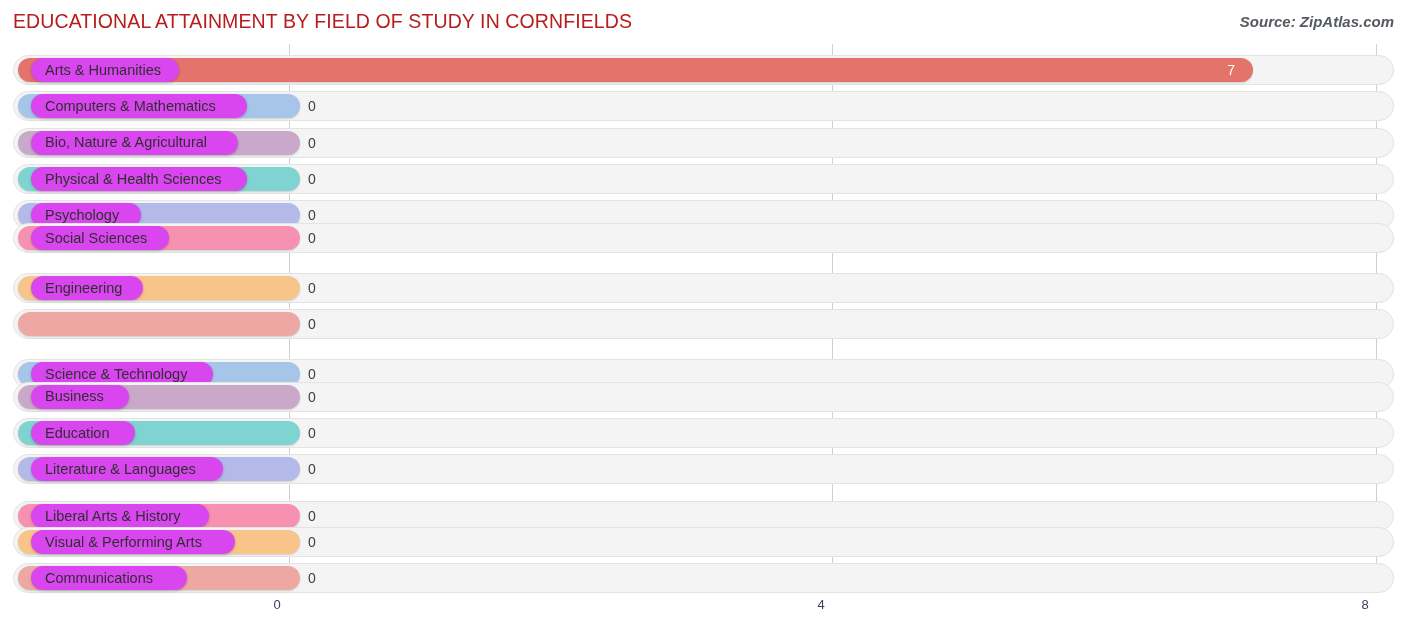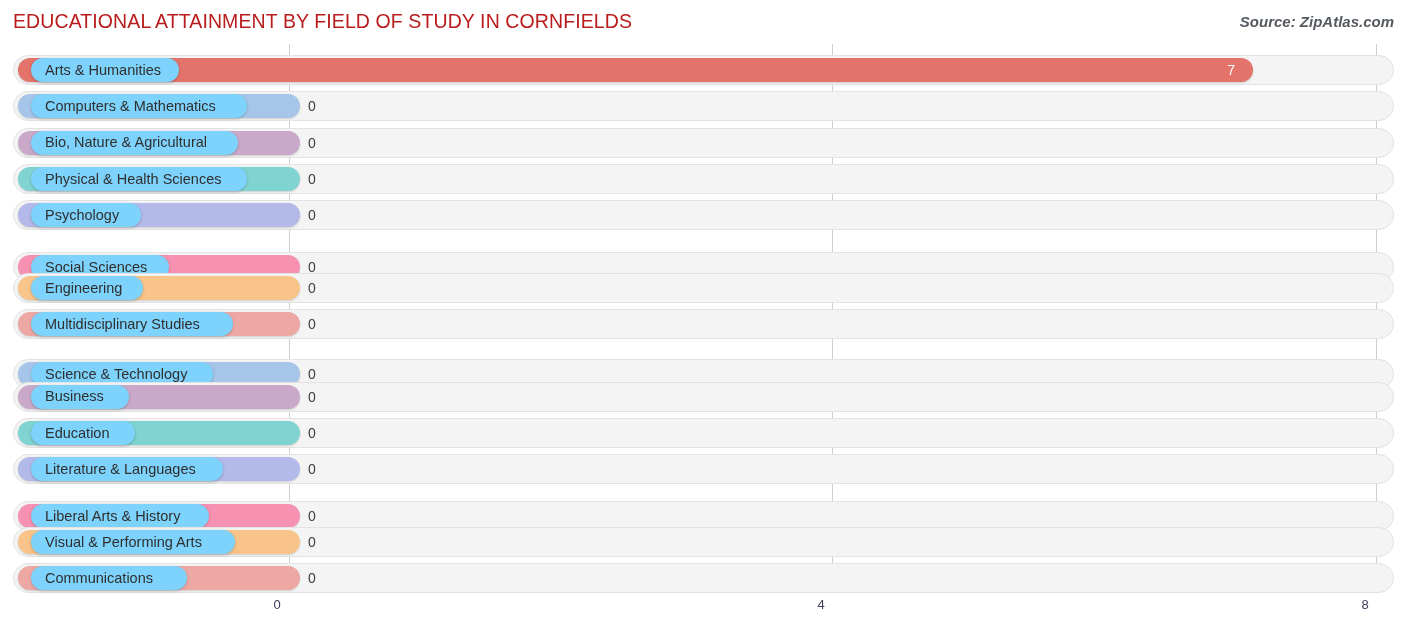--- a/index.html
+++ b/index.html
@@ -93,21 +93,21 @@
     top: 3px;
     height: 24px;
     border-radius: 12px;
     box-shadow: 0 1px 2px rgba(0,0,0,0.16);
   }
   .pill {
     position: absolute;
     left: 18px;
     top: 3px;
     height: 24px;
-    background: #7dd3fc;
+    background: #d946ef;
     border-radius: 12px;
     box-shadow: 0 1px 3px rgba(0,0,0,0.22);
     display: flex;
     align-items: center;
     padding: 0 14px 0 14px;
     box-sizing: border-box;
     white-space: nowrap;
   }
   .pill-label {
     font-size: 14.5px;
@@ -198,42 +198,39 @@
         <div class="value-out" style="left: 295px;">0</div>
       </div>
       <div class="row" style="top: 156.2px;">
         <div class="track"></div>
         <div class="bar" style="width: 282px; background: rgb(179, 185, 232);"></div>
         <div class="pill" style="width: 110px;">
           <span class="pill-label">Psychology</span>
         </div>
         <div class="value-out" style="left: 295px;">0</div>
       </div>
-      <div class="row" style="top: 208px;">
+      <div class="row" style="top: 179px;">
         <div class="track"></div>
         <div class="bar" style="width: 282px; background: rgb(247, 145, 178);"></div>
         <div class="pill" style="width: 138px;">
           <span class="pill-label">Social Sciences</span>
         </div>
         <div class="value-out" style="left: 295px;">0</div>
       </div>
       <div class="row" style="top: 228.8px;">
         <div class="track"></div>
         <div class="bar" style="width: 282px; background: rgb(249, 196, 138);"></div>
         <div class="pill" style="width: 112px;">
           <span class="pill-label">Engineering</span>
         </div>
         <div class="value-out" style="left: 295px;">0</div>
       </div>
       <div class="row" style="top: 265.1px;">
         <div class="track"></div>
         <div class="bar" style="width: 282px; background: rgb(238, 168, 164);"></div>
-        <div class="pill" style="width: 202px;">
-          <span class="pill-label">Multidisciplinary Studies</span>
-        </div>
         <div class="value-out" style="left: 295px;">0</div>
       </div>
       <div class="row" style="top: 315px;">
         <div class="track"></div>
         <div class="bar" style="width: 282px; background: rgb(166, 197, 232);"></div>
         <div class="pill" style="width: 182px;">
           <span class="pill-label">Science &amp; Technology</span>
         </div>
         <div class="value-out" style="left: 295px;">0</div>
       </div>

